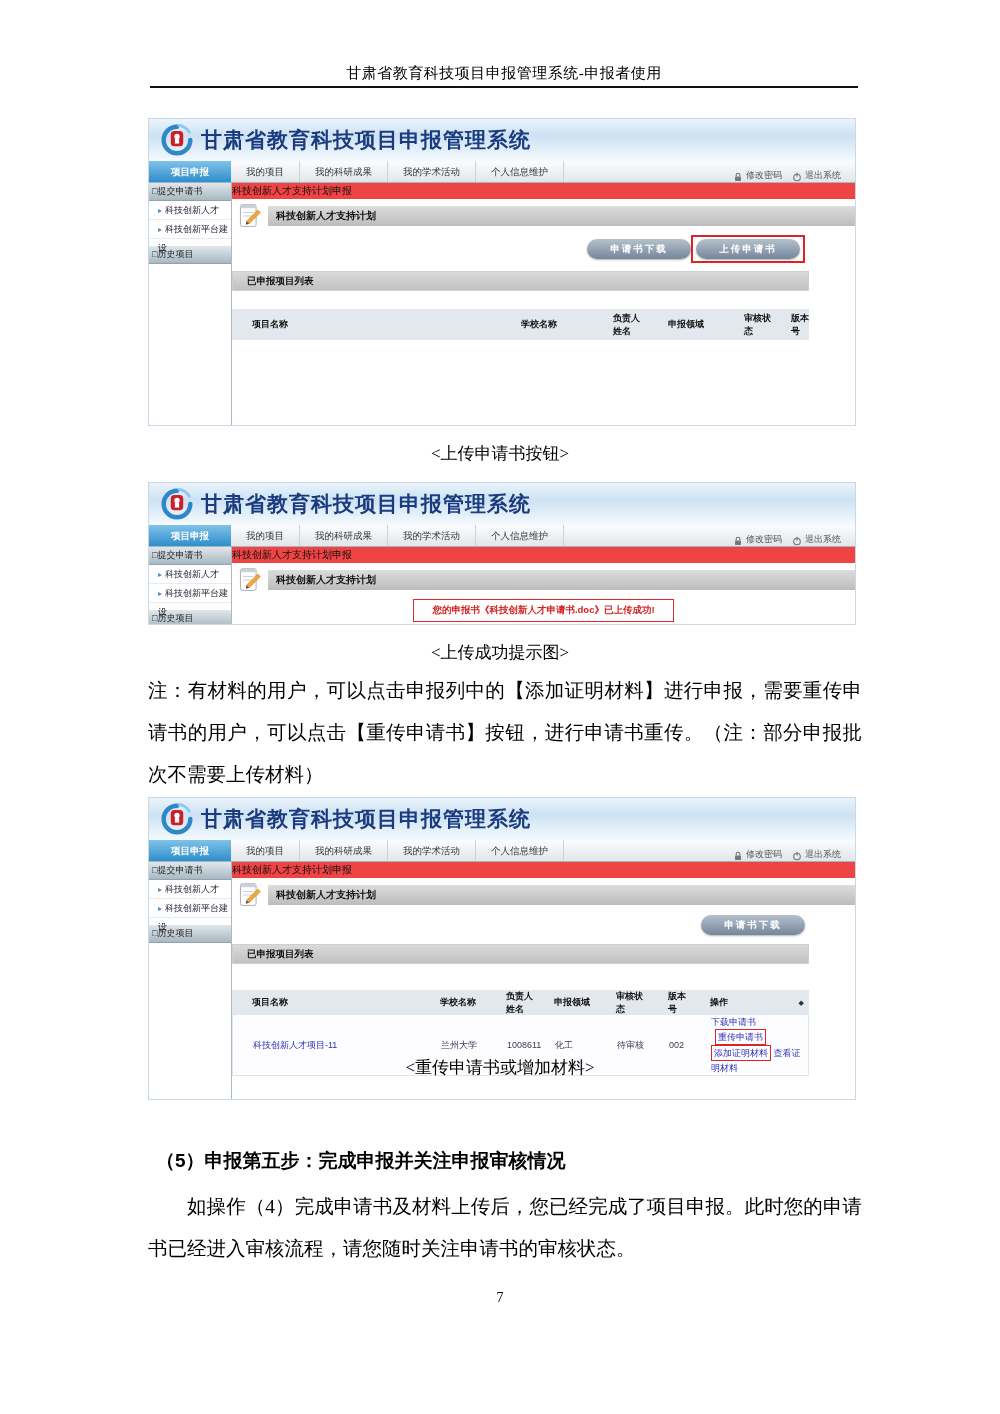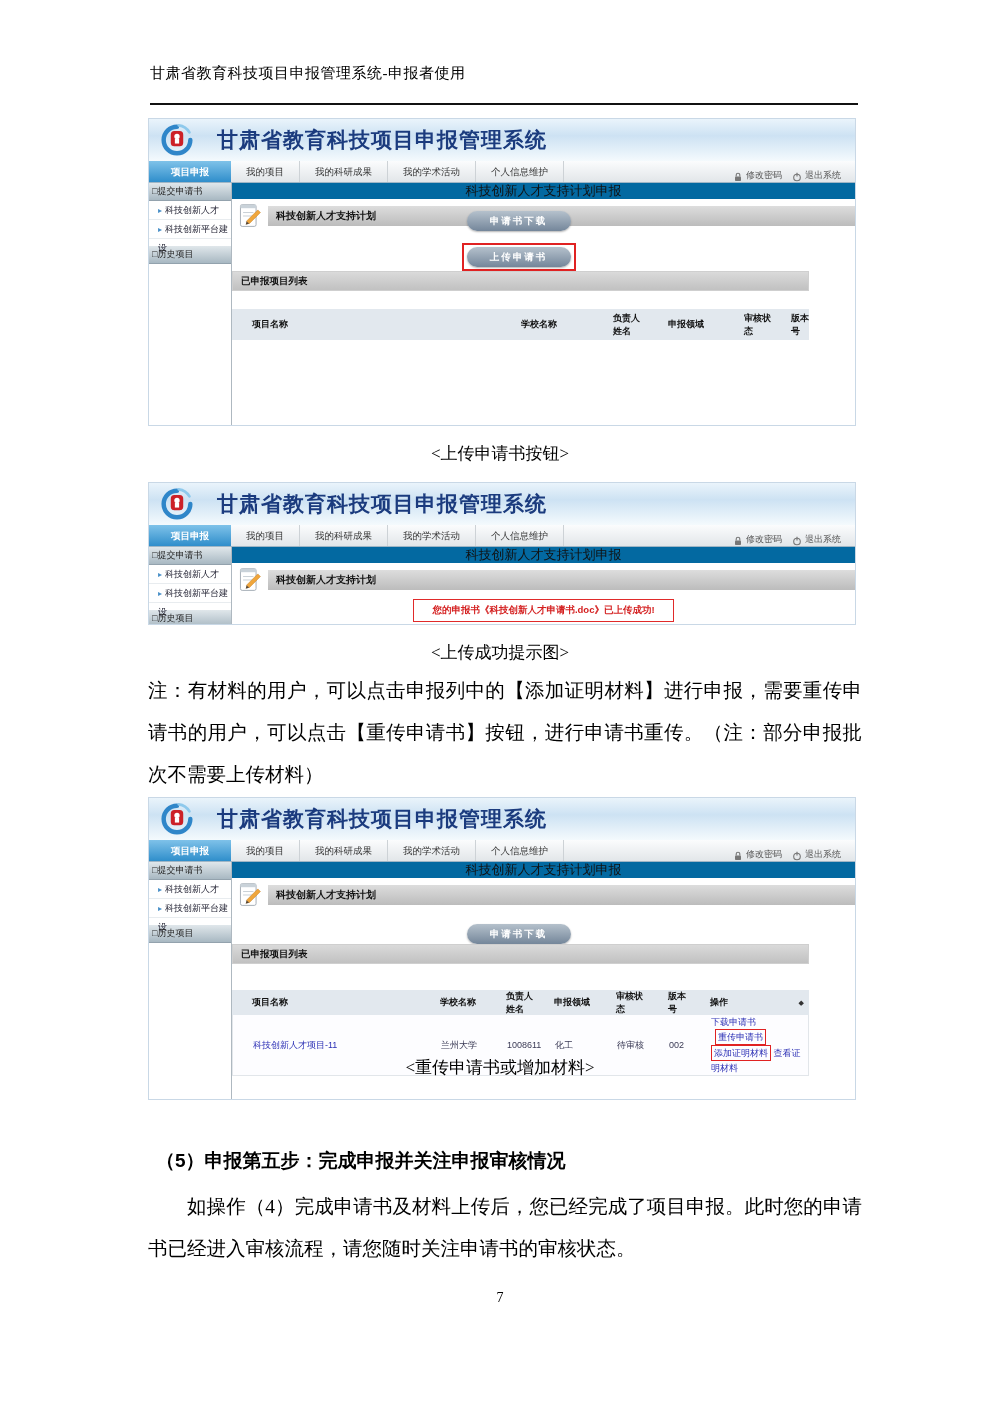--- a/index.html
+++ b/index.html
@@ -1,67 +1,67 @@
 <!DOCTYPE html>
 <html><head>
 <meta charset="utf-8">
 <style>
   html,body{margin:0;padding:0;background:#888;}
   .page{position:relative;width:1000px;height:1414px;background:#fff;margin:0 auto;
         font-family:"Liberation Serif","DejaVu Serif",serif;color:#000;overflow:hidden;}
   
-  .doc-header{position:absolute;top:64px;left:150px;width:708px;
-              font-size:15px;letter-spacing:.5px;padding-bottom:20px;border-bottom:2.5px solid #111;}
+  .doc-header{position:absolute;top:64px;left:150px;width:708px;text-align:center;
+              font-size:15px;letter-spacing:.5px;padding-bottom:3px;border-bottom:2.5px solid #111;}
   .caption{position:absolute;left:0;width:1000px;text-align:center;font-size:17px;}
   #cap1{top:442px;} #cap2{top:641px;} #cap3{top:1056px;}
   .note-par{position:absolute;top:670px;left:148px;width:714px;font-size:19.5px;
             line-height:42px;text-align:justify;}
   .step-head{position:absolute;top:1148px;left:156px;font-size:19px;font-weight:bold;
              font-family:"Liberation Sans","DejaVu Sans",sans-serif;}
   .step-par{position:absolute;top:1186px;left:148px;width:714px;font-size:19.5px;
             line-height:42px;text-align:justify;text-indent:2em;}
   .page-num{position:absolute;top:1290px;left:0;width:1000px;text-align:center;font-size:14px;}
   
   .shot{position:absolute;left:148px;width:708px;background:#fff;border:1px solid #c9d8e6;
         box-sizing:border-box;overflow:hidden;
         font-family:"Liberation Sans","DejaVu Sans",sans-serif;}
   #shot1{top:118px;height:308px;} #shot2{top:482px;height:143px;} #shot3{top:797px;height:303px;}
-  .logo-bar{height:42px;display:flex;align-items:center;gap:24px;padding-left:12px;
+  .logo-bar{height:42px;display:flex;align-items:center;gap:8px;padding-left:12px;
             background:linear-gradient(180deg,#eaf4fb 0%,#cde2f3 40%,#f4fafd 100%);}
   .app-title{font-size:21px;font-weight:bold;color:#1b3b7e;letter-spacing:1px;}
   .nav-bar{height:21px;display:flex;align-items:stretch;font-size:9.5px;
            background:linear-gradient(#fbfcfd,#e2e6e9);border-bottom:1px solid #9fb6c6;}
   .nav-tab{line-height:21px;padding:0 15px;color:#333;border-right:1px solid #cdd2d6;cursor:pointer;}
   .nav-tab.active{width:82px;padding:0;text-align:center;border-right:none;
            background:linear-gradient(#7fc2e9,#2f8ecb);color:#fff;font-weight:bold;}
   .nav-right{margin-left:auto;display:flex;align-items:flex-end;gap:3px;padding-right:7px;
              color:#555;font-size:9px;}
   .nav-right .lbl{margin-right:7px;cursor:pointer;}
   .shot-body{display:flex;height:calc(100% - 64px);}
   .sidebar{width:82px;border-right:1px solid #aeb8c0;font-size:9px;background:#fff;flex-shrink:0;}
   .side-header{height:17px;line-height:17px;padding-left:3px;color:#222;
                background:linear-gradient(#e0e7eb,#a8b8c2);border-bottom:1px solid #93a2ad;}
   .side-item{height:18px;line-height:18px;padding-left:9px;border-bottom:1px solid #e8ecef;
              color:#223;cursor:pointer;}
   .side-item .arrow{color:#4a90c8;margin-right:3px;font-size:8px;}
   .side-gap{height:7px;}
   .main{flex:1;display:flex;flex-direction:column;background:#fff;min-width:0;}
-  .page-bar{height:16px;line-height:16px;background:#0369a1;text-align:center;
-            font-size:13px;color:#111;}
+  .page-bar{height:16px;line-height:16px;background:#ef4444;
+            font-size:10px;color:#111;}
   .plan-row{margin-top:6px;height:22px;display:flex;align-items:center;}
   .plan-icon{width:36px;display:flex;justify-content:center;}
   .plan-bar{flex:1;height:20px;line-height:20px;padding-left:8px;font-size:10px;font-weight:bold;
             color:#111;background:linear-gradient(#dddddd,#bcbcbc);}
-  .btn-area{display:flex;justify-content:flex-end;align-items:center;gap:12px;padding-right:50px;flex-direction:column;}
+  .btn-area{display:flex;justify-content:flex-end;align-items:center;padding-right:50px;}
   #shot1 .btn-area{height:44px;} #shot3 .btn-area{height:38px;}
   .pill-btn{min-width:104px;text-align:center;height:20px;line-height:20px;border-radius:11px;
             background:linear-gradient(#b5c1cc,#74869a);color:#fff;font-size:9.5px;font-weight:bold;
             letter-spacing:2px;box-shadow:0 1px 2px rgba(0,0,0,.3);cursor:pointer;}
   .red-box{border:2px solid #e02222;padding:2px 3px;}
-  .list-bar{height:18px;line-height:18px;margin-right:46px;padding-left:8px;font-size:9.5px;
+  .list-bar{height:18px;line-height:18px;margin-right:46px;padding-left:14px;font-size:9.5px;
             font-weight:bold;color:#111;background:linear-gradient(#dadada,#c1c1c1);
             border:1px solid #cfcfcf;}
   .tbl{margin-right:46px;}
   .tbl-head{display:flex;align-items:center;background:#e2e8ee;font-size:9px;font-weight:bold;color:#111;}
   #shot1 .tbl-head{height:31px;margin-top:18px;} #shot3 .tbl-head{height:25px;margin-top:26px;}
   .th,.td{padding-left:20px;box-sizing:border-box;flex-shrink:0;}
   
   .c1-project{width:269px;} .c1-school{width:92px;} .c1-leader{width:55px;}
   .c1-field{width:76px;} .c1-status{width:47px;} .c1-version{flex:1;}
   

